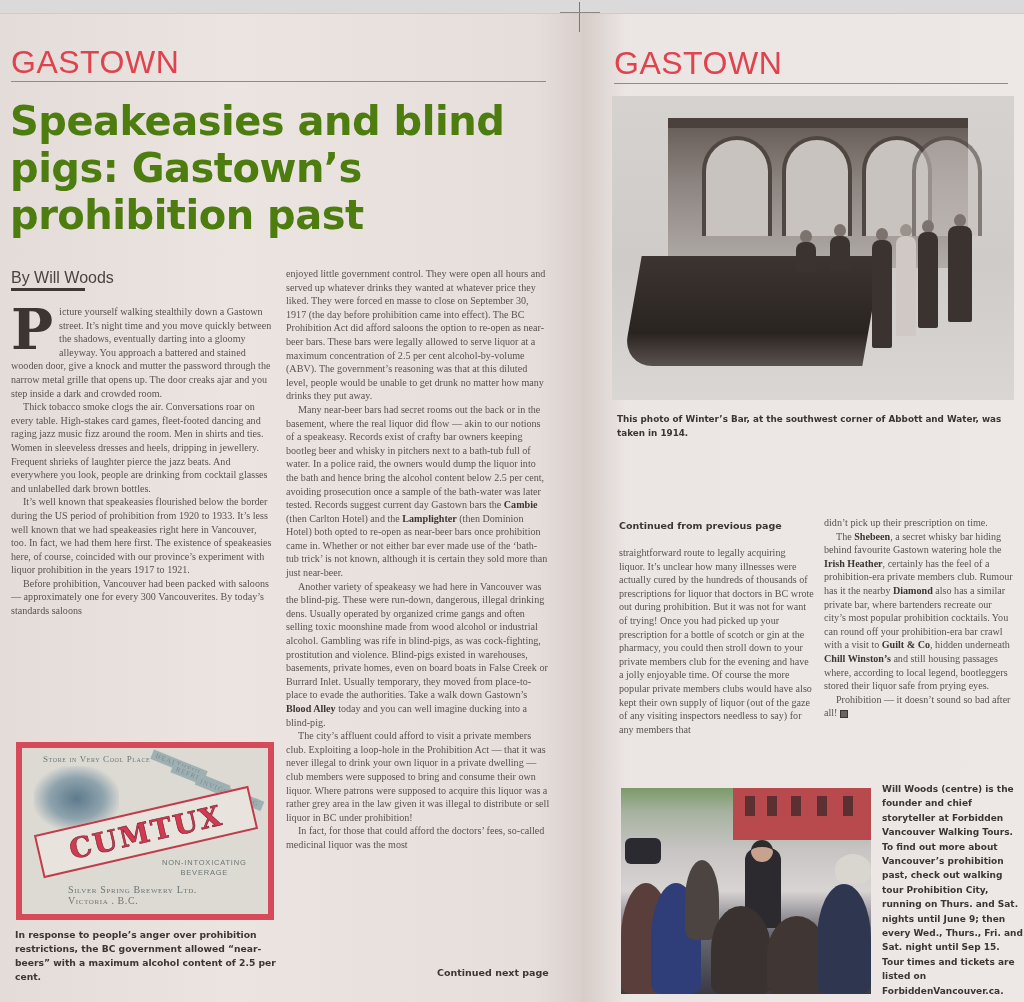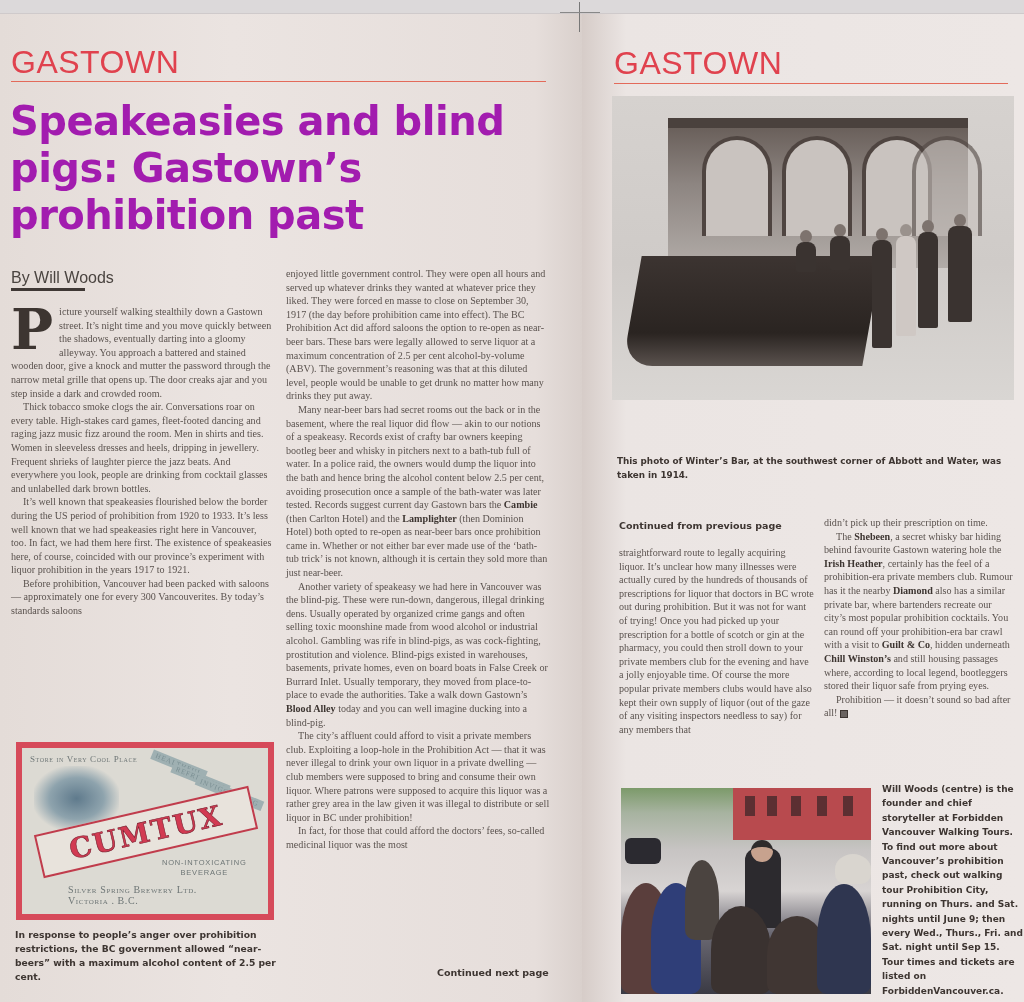--- a/index.html
+++ b/index.html
@@ -25,21 +25,21 @@
 
   .section-label {
     position: absolute; font-family: "Liberation Sans", sans-serif;
     font-size: 32px; color: #e0424e; letter-spacing: 0.5px; font-weight: normal;
   }
   .section-rule { position: absolute; height: 1px; background: #e36a5a; }
 
   .headline {
     position: absolute; left: 10px; top: 98px; width: 545px;
     font-family: "DejaVu Sans", sans-serif; font-weight: bold;
-    font-size: 40px; line-height: 47px; color: #a21caf; letter-spacing: -0.5px;
+    font-size: 40px; line-height: 47px; color: #4d7c0f; letter-spacing: -0.5px;
   }
   .byline {
     position: absolute; left: 11px; top: 269px;
     font-family: "Liberation Sans", sans-serif; font-size: 16px; color: #4a4440;
   }
   .byline-rule { position:absolute; left:11px; top:288px; width:74px; height:3px; background:#3f3835; }
 
   .col {
     position: absolute; font-size: 10.1px; line-height: 13.6px; color: #5a524e;
     text-align: left;
@@ -54,21 +54,21 @@
   }
 
   .ad-box {
     position: absolute; left: 16px; top: 742px; width: 258px; height: 178px;
     background: #d64a5a; padding: 6px;
   }
   .ad-inner {
     width: 100%; height: 100%; background: #dcdad3; position: relative;
     font-family: "Liberation Serif", serif; color: #6e7676; overflow: hidden;
   }
-  .ad-store { position:absolute; left:8px; top:6px; font-size:9px; letter-spacing:0.6px; font-variant: small-caps; text-align: center; }
+  .ad-store { position:absolute; left:21px; top:6px; font-size:9px; letter-spacing:0.6px; font-variant: small-caps; text-align: center; }
   .ad-ribbon { position:absolute; font-size:7px; letter-spacing:1px; color:#7b8f93; background:#9fb0b2; padding:1px 4px; transform: rotate(22deg); }
   .ad-scene { position:absolute; left:12px; top:18px; width:85px; height:65px;
     background: radial-gradient(ellipse at 50% 50%, #5f7a8c 0%, #8ea3ad 45%, rgba(220,218,211,0) 75%); }
   .ad-banner {
     position:absolute; left:14px; top:62px; width:220px; height:44px;
     background:#e8e3dc; border:2px solid #c03c4c; transform: rotate(-13deg);
     display:flex; align-items:center; justify-content:center;
   }
   .ad-brand { font-family:"DejaVu Serif", serif; font-weight:bold; font-size:28px; color:#d23a52; letter-spacing:2px; -webkit-text-stroke: 0.6px #7a2030; }
   .ad-nonintox { position:absolute; left:140px; top:110px; font-size:7.5px; letter-spacing:0.8px; font-family:"Liberation Sans", sans-serif; text-align:center; line-height:10px; }
@@ -187,21 +187,21 @@
     <div class="person" style="left:284px; top:140px; height:100px; background:#cfc8c4;"></div>
     <div class="person-head" style="left:310px; top:124px;"></div>
     <div class="person" style="left:306px; top:136px; height:96px;"></div>
     <div class="person-head" style="left:342px; top:118px;"></div>
     <div class="person" style="left:336px; top:130px; height:96px; width:24px;"></div>
     <div class="person-head" style="left:188px; top:134px;"></div>
     <div class="person" style="left:184px; top:146px; height:30px;"></div>
     <div class="person-head" style="left:222px; top:128px;"></div>
     <div class="person" style="left:218px; top:140px; height:34px;"></div>
   </div>
-  <div class="caption-bold" style="left:617px; top:412px; width:400px; font-size:8.8px;margin-top:42px;">This photo of Winter’s Bar, at the southwest corner of Abbott and Water, was taken in 1914.</div>
+  <div class="caption-bold" style="left:617px; top:412px; width:400px; font-size:8.8px;">This photo of Winter’s Bar, at the southwest corner of Abbott and Water, was taken in 1914.</div>
 
 
   <div class="contd-from">Continued from previous page</div>
 
   <div class="col" style="left:619px; top:546px; width:195px;">
     <p class="noindent">straightforward route to legally acquiring liquor. It’s unclear how many illnesses were actually cured by the hundreds of thousands of prescriptions for liquor that doctors in BC wrote out during prohibition. But it was not for want of trying! Once you had picked up your prescription for a bottle of scotch or gin at the pharmacy, you could then stroll down to your private members club for the evening and have a jolly enjoyable time. Of course the more popular private members clubs would have also kept their own supply of liquor (out of the gaze of any visiting inspectors needless to say) for any members that</p>
   </div>
 
   <div class="col" style="left:824px; top:516px; width:192px;">
     <p class="noindent">didn’t pick up their prescription on time.</p>

